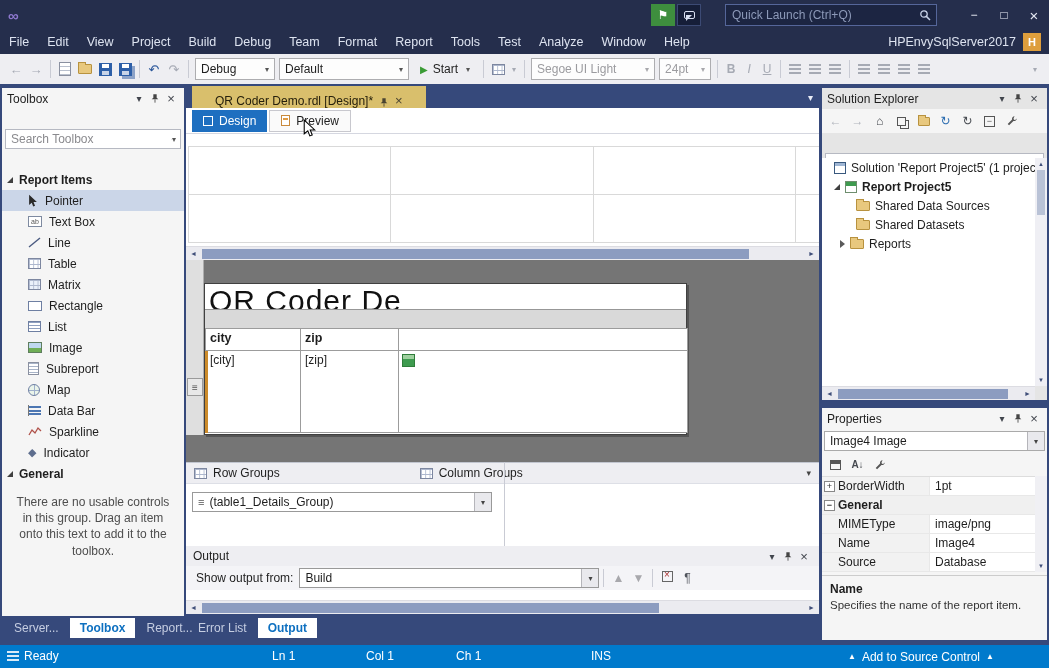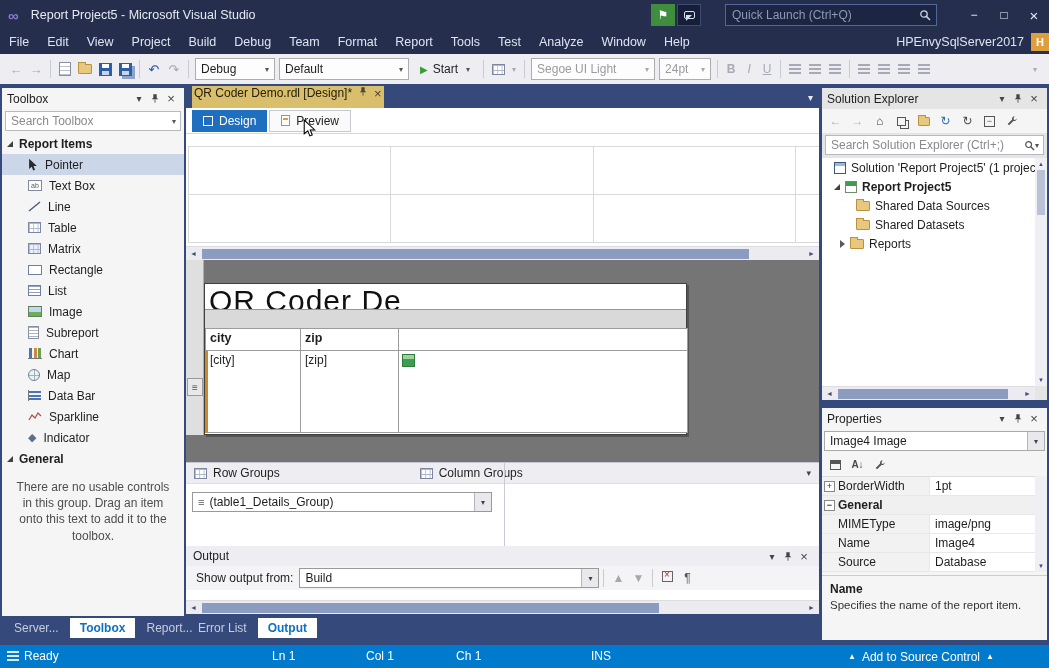--- a/index.html
+++ b/index.html
@@ -20,21 +20,21 @@
   .quick-launch{width:212px;height:22px;margin:0 22px;background:#1C2542;border:1px solid #55669A;display:flex;align-items:center}
   .quick-launch input{flex:1;background:transparent;border:none;outline:none;color:#A9B4CF;font-size:12px;padding:0 6px;font-family:"Liberation Sans",sans-serif}
   .quick-launch input::placeholder{color:#8D9AB9}
   .mag{flex:0 0 auto;margin-right:5px}
   .winbtn{width:30px;height:30px;display:flex;align-items:center;justify-content:center;font-size:12px;color:#E6EAF4}
   .winbtn.close{font-size:15px}
 
   
   .menubar{position:absolute;left:0;top:30px;width:1049px;height:24px;background:#252E4C;display:flex;align-items:center;color:#DDE3F0;font-size:12.5px}
   .menu-item{padding:0 9px;height:24px;line-height:24px}
-  .menu-right{margin-left:auto;display:flex;align-items:center;margin-right:0;gap:7px}
+  .menu-right{margin-left:auto;display:flex;align-items:center;margin-right:8px;gap:7px}
   .avatar{width:18px;height:18px;background:#DE9E3C;color:#fff;font-weight:bold;font-size:11px;display:flex;align-items:center;justify-content:center}
 
   
   .toolbar{position:absolute;left:0;top:54px;width:1049px;height:30px;background:#EEEEF2;display:flex;align-items:center;padding-left:6px}
   .tb-ic{width:20px;height:22px;display:flex;align-items:center;justify-content:center;font-size:13px;color:#4A5A80}
   .tb-ic.gray{color:#A6AAB4}
   .tb-ic.blue{color:#2B579A}
   .tb-sep{width:1px;height:18px;background:#C9CBD4;margin:0 4px}
   .combo{height:22px;border:1px solid #ADADB0;background:#FDFDFD;display:flex;align-items:center;padding:0 5px;font-size:12px;color:#1E1E1E;margin:0 2px}
   .combo .arr{margin-left:auto;padding-left:8px;font-size:8px;color:#555}
@@ -53,21 +53,21 @@
   .i-save.all{box-shadow:3px 3px 0 #8DA3C8}
   .i-stripes{width:12px;height:10px;background:linear-gradient(#A6AAB4 2px,transparent 2px);background-size:100% 4px}
   .i-gridc{width:13px;height:11px;border:1px solid #7D87A0;background-image:linear-gradient(#AEB8CE 1px,transparent 1px),linear-gradient(90deg,#AEB8CE 1px,transparent 1px);background-size:4.3px 5px;background-color:#fff}
 
   
   .panel{position:absolute;background:#F5F5F5}
   .phdr{height:21px;display:flex;align-items:center;padding:0 5px;color:#1E1E1E;font-size:12px}
   .phdr .sp{flex:1}
   .hic{width:16px;height:16px;display:flex;align-items:center;justify-content:center;color:#41454D;font-size:10px}
   .hic.x{font-size:13px}
-  .searchbox{height:20px;margin:2px 3px;background:#fff;border:1px solid #B6B9C2;display:flex;align-items:center}
+  .searchbox{height:20px;margin:20px 3px;background:#fff;border:1px solid #B6B9C2;display:flex;align-items:center}
   .searchbox input{flex:1;border:none;outline:none;font-size:12px;padding:0 5px;color:#333;font-family:"Liberation Sans",sans-serif;background:transparent}
   .searchbox input::placeholder{color:#8A8A8E}
   .searchbox .sarr{font-size:8px;color:#555;margin-right:4px}
   .exp-open{width:0;height:0;border-bottom:6px solid #404040;border-left:6px solid transparent;display:inline-block}
   .exp-closed{width:0;height:0;border-left:5px solid #5A5A5A;border-top:4px solid transparent;border-bottom:4px solid transparent;display:inline-block}
 
   
   .toolbox{left:2px;top:88px;width:182px;height:528px}
   .tbx-sec{height:21px;display:flex;align-items:center;gap:6px;padding-left:5px;font-weight:bold}
   .tbx-row{height:21px;display:flex;align-items:center;gap:7px;padding-left:26px;font-size:12px}
@@ -90,21 +90,21 @@
   
   .docktabs{position:absolute;display:flex;gap:1px;align-items:stretch;height:20px}
   .dtab{padding:0 10px;display:flex;align-items:center;font-size:12px;color:#C6CEE2}
   .dtab.active{background:#fff;color:#0E70C0;font-weight:bold}
   .ltabs{left:4px;top:618px}
   .btabs{left:188px;top:618px}
 
   
   .docarea{position:absolute;left:186px;top:86px;width:633px;height:552px}
   .doctabs{position:absolute;left:0;top:0;right:0;height:22px;display:flex;align-items:stretch}
-  .goldtab{background:#D9BF6C;color:#26200C;display:flex;align-items:flex-start;gap:6px;padding:0 2px;margin-left:6px;font-size:12px}
+  .goldtab{background:#D9BF6C;color:#26200C;display:flex;align-items:flex-end;gap:6px;padding:0 23px;margin-left:6px;font-size:12px}
   .goldtab .tic{color:#4A4430;font-size:11px;display:flex;align-items:center}
   .doctabs .ovf{margin-left:auto;color:#E8ECF6;font-size:10px;align-self:center;padding-right:6px}
   .docbody{position:absolute;left:0;top:22px;width:633px;height:506px;background:#fff}
   .designbar{position:absolute;left:0;top:0;right:0;height:26px;background:#fff;border-bottom:1px solid #D5D7E0;display:flex;align-items:center}
   .vtab{display:inline-flex;align-items:center;gap:6px;height:22px;padding:0 11px;font-size:12px}
   .vtab.design{background:#1E6FC0;color:#fff;margin-left:6px}
   .vtab.preview{background:#FAFAFA;color:#1E1E1E;border:1px solid #C8C8CE;margin-left:2px}
   .design-ic{width:10px;height:10px;border:1px solid #fff;background-image:linear-gradient(90deg,transparent 44%,#fff 44% 56%,transparent 56%),linear-gradient(transparent 44%,#fff 44% 56%,transparent 56%)}
   .preview-ic{width:9px;height:11px;background:#fff;border:1px solid #C98A3C;position:relative}
   .preview-ic::after{content:"";position:absolute;left:1px;right:1px;top:2px;height:2px;background:#E09A40}
@@ -192,21 +192,20 @@
 
   .cursor{position:absolute;left:303px;top:119px;z-index:99}
 </style>
 </head>
 <body>
 
 <div class="screen">
 
   <div class="titlebar">
     <span class="vs-logo">∞</span>
-    <span class="app-title">Report Project5 - Microsoft Visual Studio</span>
     <div class="tb-right">
       <span class="tile flag">
           <span>⚑</span>
         </span>
       <span class="tile fb">
           <span class="bubble"></span>
         </span>
       <div class="quick-launch">
         <input placeholder="Quick Launch (Ctrl+Q)" style="">
         <svg class="mag" width="12" height="12" viewBox="0 0 12 12">
@@ -375,24 +374,20 @@
       <span class="ic ic-list"></span>
       <span>List</span>
     </div>
     <div class="tbx-row">
       <span class="ic ic-image"></span>
       <span>Image</span>
     </div>
     <div class="tbx-row">
       <span class="ic ic-sub"></span>
       <span>Subreport</span>
-    </div>
-    <div class="tbx-row">
-      <span class="ic ic-chart"></span>
-      <span>Chart</span>
     </div>
     <div class="tbx-row">
       <span class="ic ic-map"></span>
       <span>Map</span>
     </div>
     <div class="tbx-row">
       <span class="ic ic-databar"></span>
       <span>Data Bar</span>
     </div>
     <div class="tbx-row">

